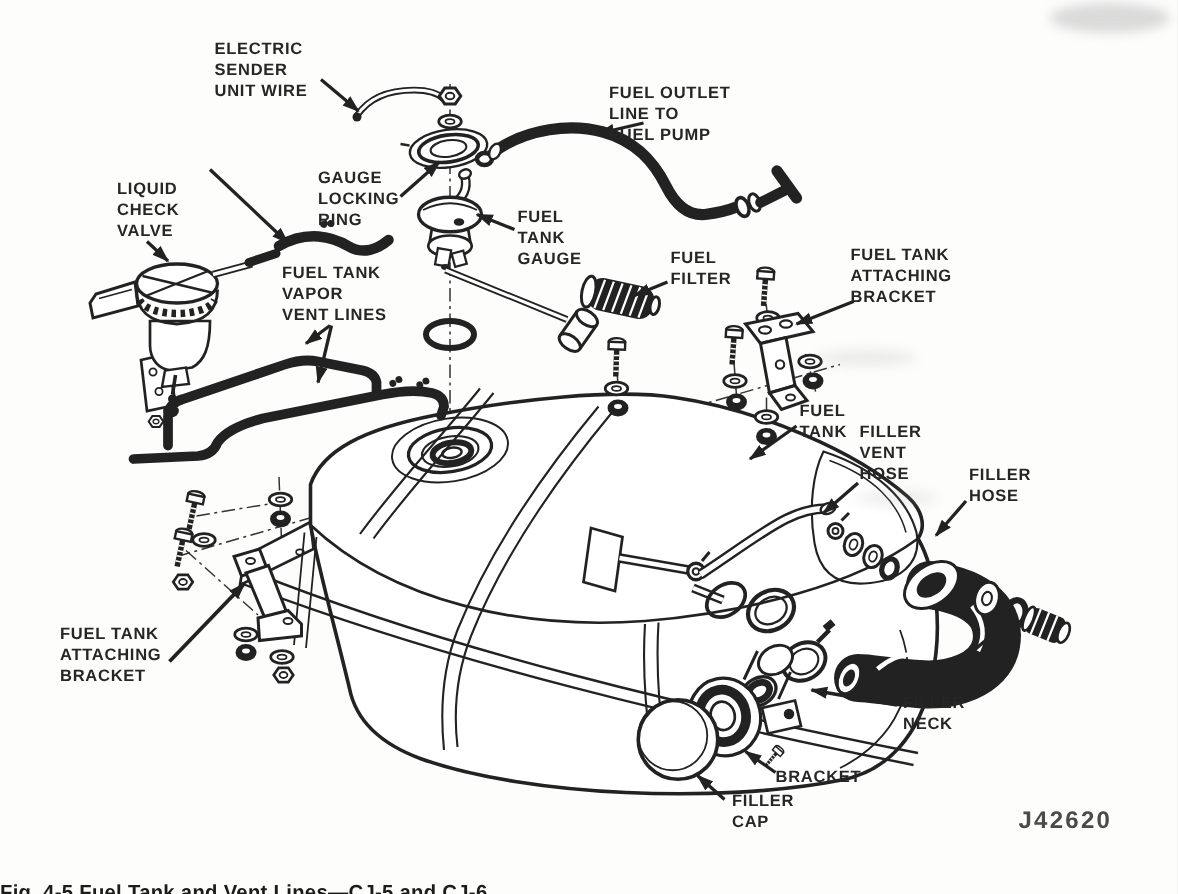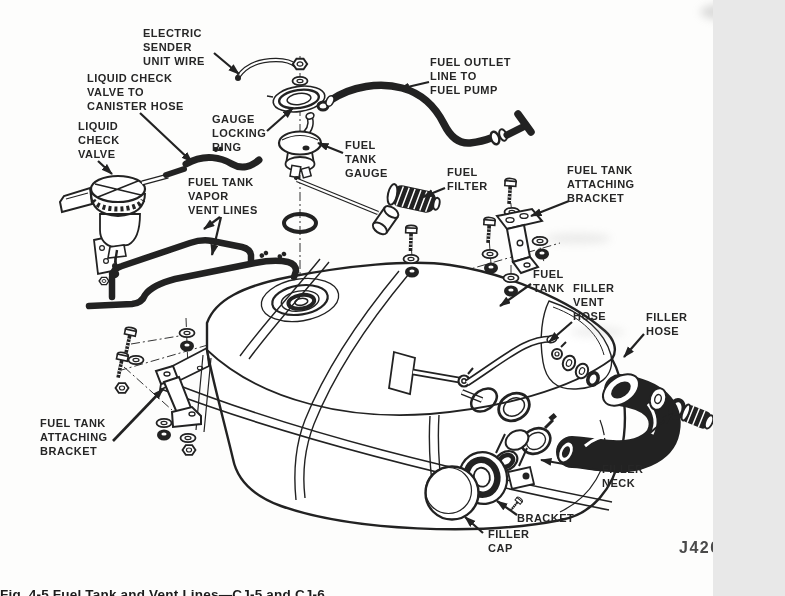--- a/index.html
+++ b/index.html
@@ -1,16 +1,16 @@
 <!DOCTYPE html>
 <html><head>
 <meta charset="utf-8">
 <style>
   html,body{margin:0;padding:0;background:#e8e8e8;}
-  #page{position:relative;width:713px;height:596px;background:#fdfdfc;overflow:hidden;
+  #page{position:relative;width:785px;height:596px;background:#fdfdfc;overflow:hidden;
         font-family:"Liberation Sans","DejaVu Sans",sans-serif;}
   #art{position:absolute;left:0;top:0;}
   .lbl{position:absolute;white-space:pre-line;font-weight:700;font-size:11px;line-height:14px;
        letter-spacing:.5px;color:#262626;}
   .caption{position:absolute;left:0;top:587px;width:100%;font-weight:700;
            font-size:13.5px;letter-spacing:.2px;color:#1c1c1c;}
   .code{position:absolute;left:679px;top:539px;font-weight:700;font-size:16px;
         letter-spacing:1.5px;color:#4a4a4a;}
   .smudge{position:absolute;background:#9a9a9a;border-radius:50%;filter:blur(4px);}
   svg .ink{stroke:#222;fill:none;}
@@ -312,36 +312,33 @@
     </g>
   </svg>
 
   <div class="smudge" style="left:700px;top:2px;width:80px;height:20px;opacity:.35"></div>
   <div class="smudge" style="left:545px;top:233px;width:66px;height:11px;opacity:.18"></div>
   <div class="smudge" style="left:570px;top:327px;width:55px;height:10px;opacity:.16"></div>
 
   <div class="lbl" style="left:143px;top:26px">ELECTRIC
 SENDER
 UNIT WIRE</div>
-  <div class="lbl" style="left:87px;top:71px">LIQUID CHECK
-VALVE TO
-CANISTER HOSE</div>
   <div class="lbl" style="left:78px;top:119px">LIQUID
 CHECK
 VALVE</div>
   <div class="lbl" style="left:212px;top:112px">GAUGE
 LOCKING
 RING</div>
   <div class="lbl" style="left:345px;top:138px">FUEL
 TANK
 GAUGE</div>
   <div class="lbl" style="left:188px;top:175px">FUEL TANK
 VAPOR
 VENT LINES</div>
-  <div class="lbl" style="left:430px;top:55px">FUEL OUTLET
+  <div class="lbl" style="left:406px;top:55px">FUEL OUTLET
 LINE TO
 FUEL PUMP</div>
   <div class="lbl" style="left:447px;top:165px">FUEL
 FILTER</div>
   <div class="lbl" style="left:567px;top:163px">FUEL TANK
 ATTACHING
 BRACKET</div>
   <div class="lbl" style="left:533px;top:267px">FUEL
 TANK</div>
   <div class="lbl" style="left:573px;top:281px">FILLER

